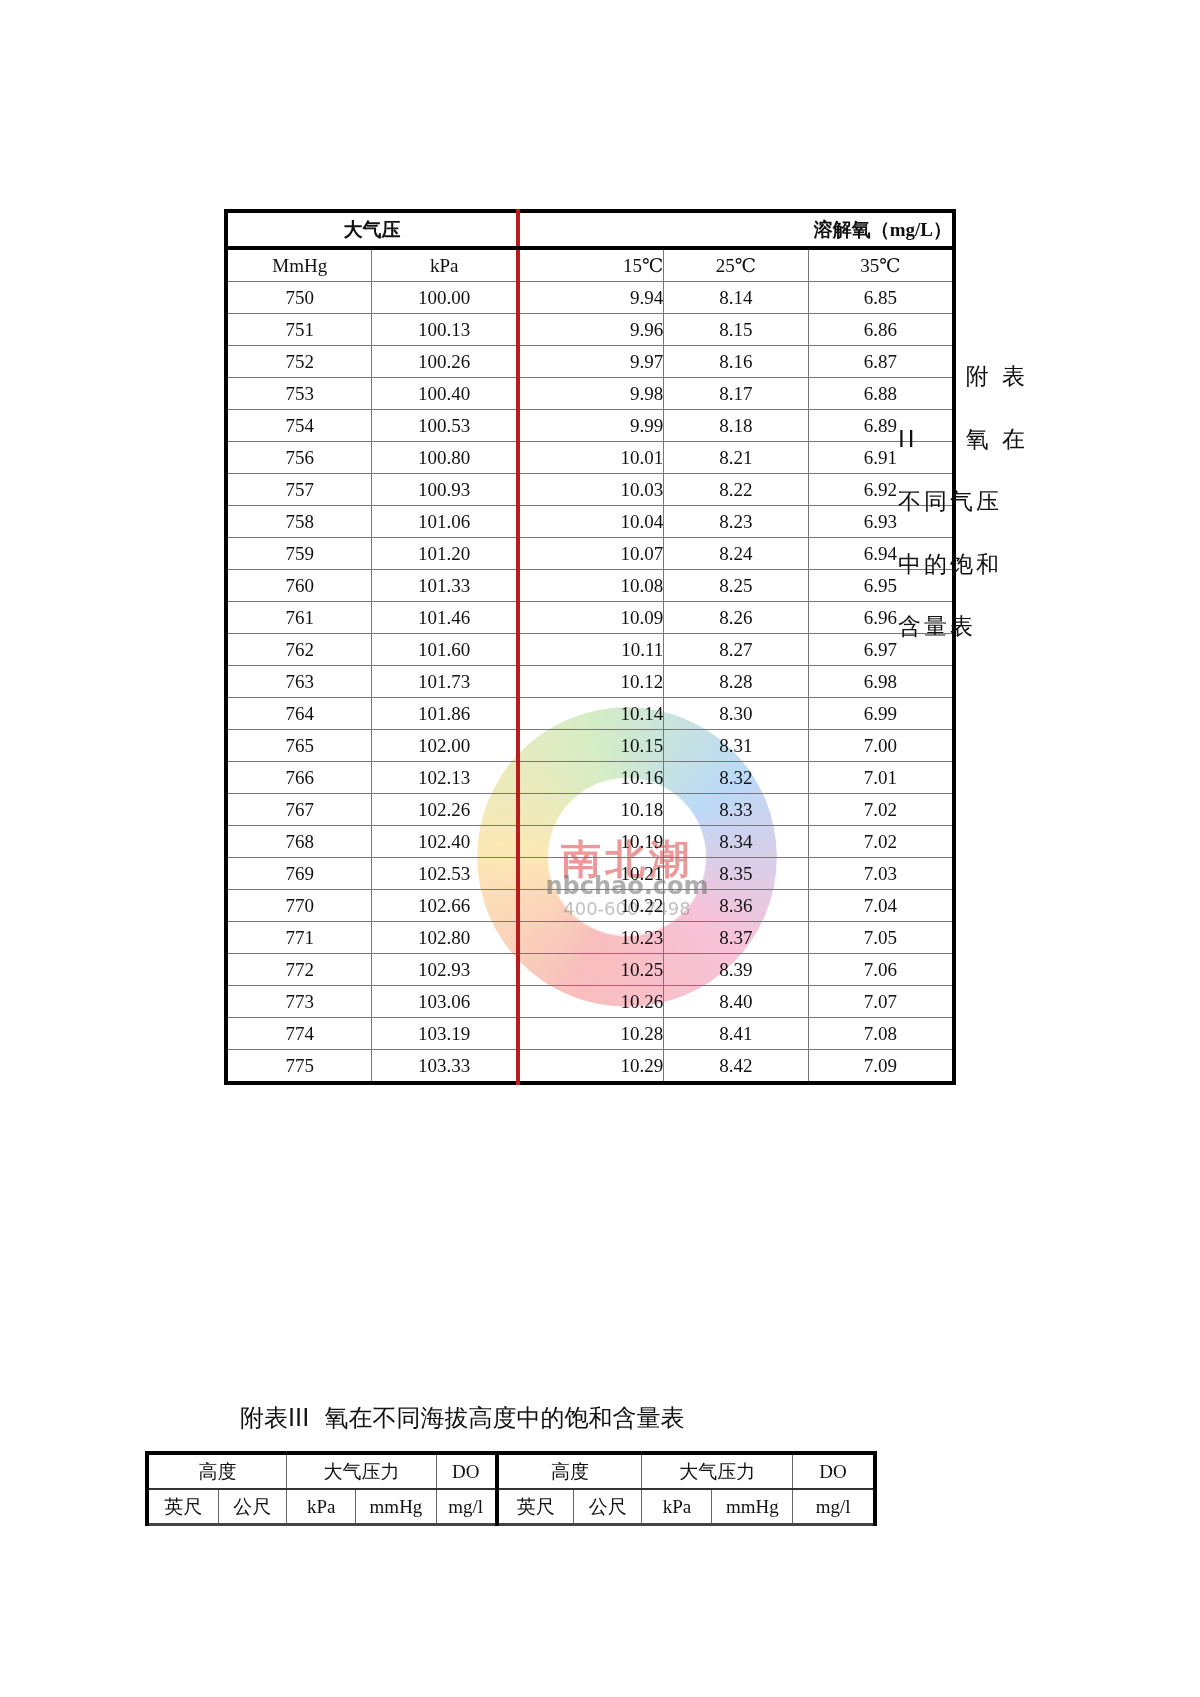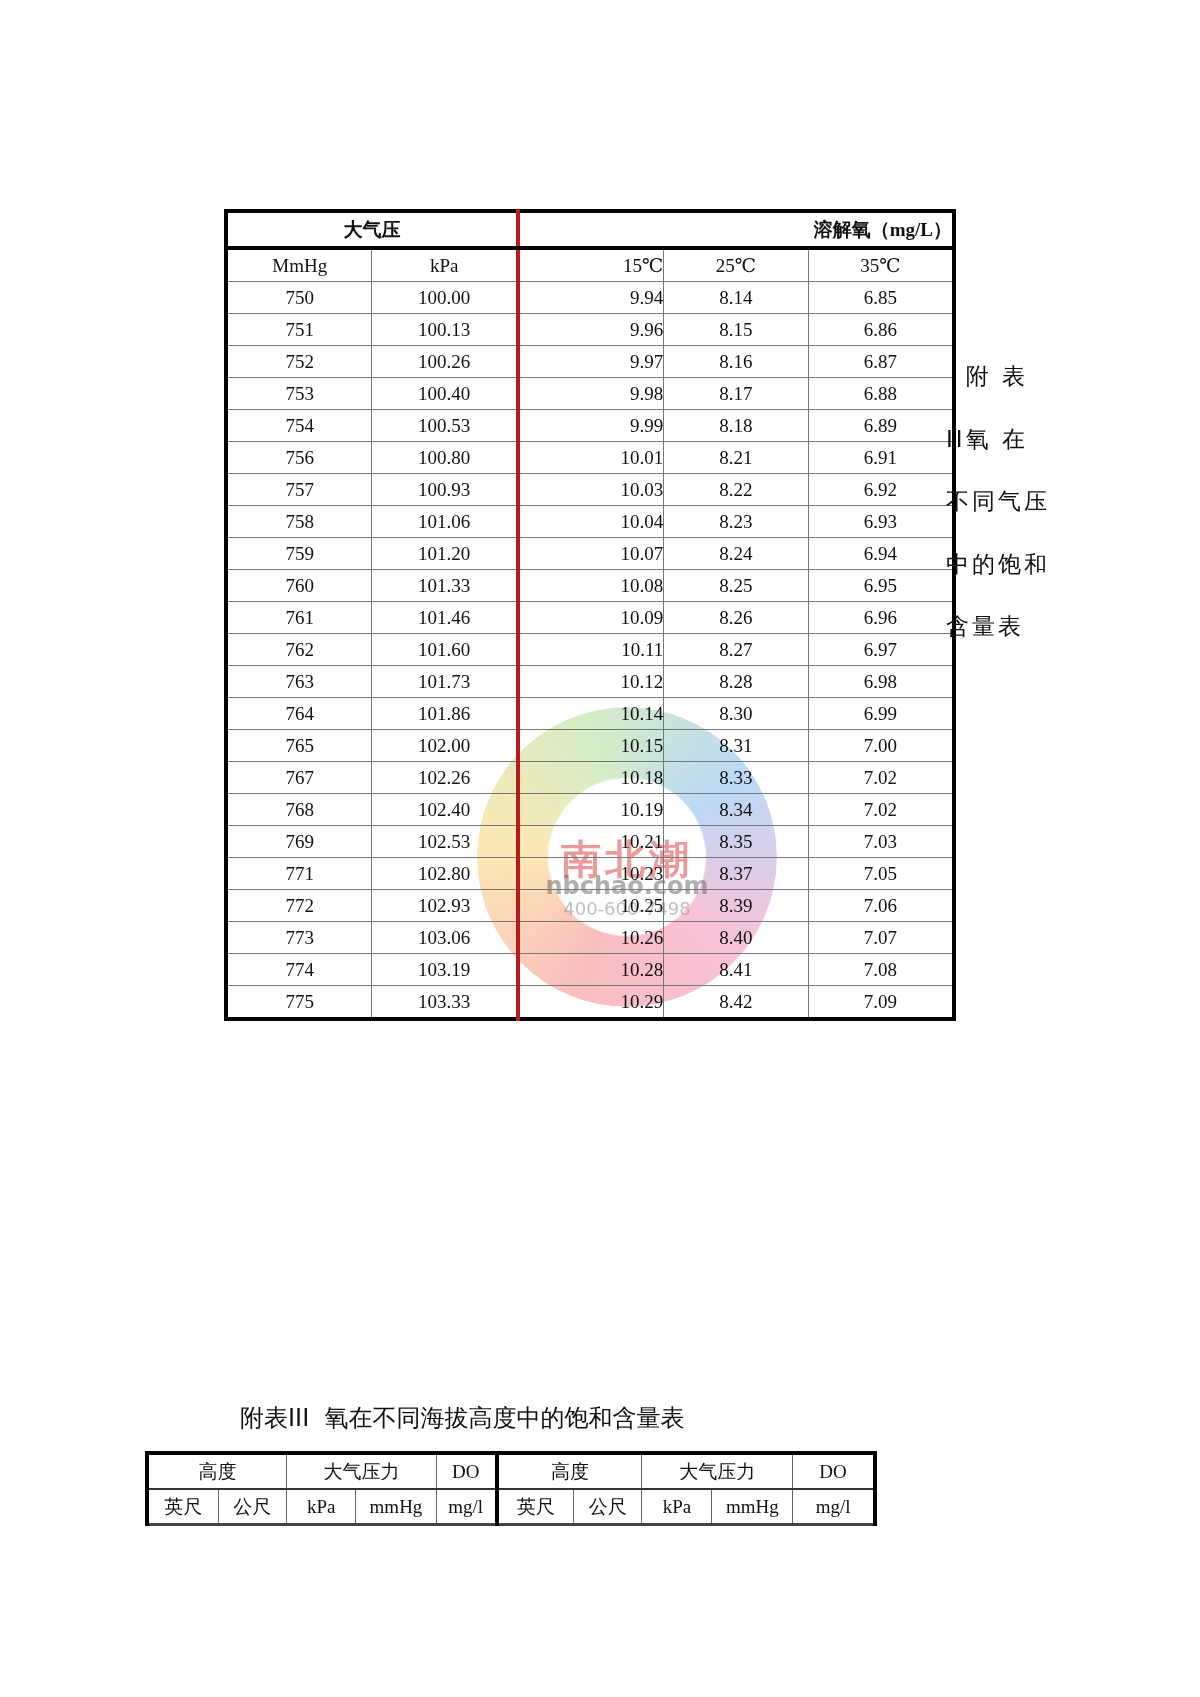--- a/index.html
+++ b/index.html
@@ -26,21 +26,21 @@
   .t1 td, .t1 th { font-weight: normal; text-align: center; font-size: 19px; padding: 0;
                    border: 1px solid #777; height: 31px; width: 129px; }
   .t1 tr.h1 th { height: 33px; border-bottom: 4px solid #000; }
   .t1 .split { border-left: 4px solid #b91c1c; text-align: right; }
   .t1 tbody tr td { border-top: 1px solid #444; }
   .bold { font-weight: bold !important; }
 
   
   .side { position: absolute; left: 898px; top: 345px; width: 130px; z-index: 2;
           font-family: "DejaVu Sans", sans-serif; font-size: 23px; line-height: 62.5px; letter-spacing: 3px; }
-  .side div { white-space: nowrap; margin-left: 48px; }
+  .side div { white-space: nowrap; }
   .side .r { text-align: right; }
 
   
   .t2-title { position: absolute; left: 240px; top: 1402px; z-index: 2;
               font-family: "DejaVu Sans", sans-serif; font-size: 24px; white-space: pre; }
   .t2 { position: absolute; left: 145px; top: 1451px; width: 732px; z-index: 2;
         border-top: 4px solid #000; border-left: 4px solid #000; border-right: 4px solid #000; border-radius: 26px; }
   .t2 td, .t2 th { font-weight: normal; text-align: center; font-size: 19px; padding: 0;
                    border: 1px solid #666; height: 33px; }
   .t2 tr.h1 th { border-bottom: 2px solid #333; }
@@ -169,39 +169,53 @@
         <td>6.99</td>
       </tr>
       <tr>
         <td>765</td>
         <td>102.00</td>
         <td class="split">10.15</td>
         <td>8.31</td>
         <td>7.00</td>
       </tr>
       <tr>
+        <td>766</td>
+        <td>102.13</td>
+        <td class="split">10.16</td>
+        <td>8.32</td>
+        <td>7.01</td>
+      </tr>
+      <tr>
         <td>767</td>
         <td>102.26</td>
         <td class="split">10.18</td>
         <td>8.33</td>
         <td>7.02</td>
       </tr>
       <tr>
         <td>768</td>
         <td>102.40</td>
         <td class="split">10.19</td>
         <td>8.34</td>
         <td>7.02</td>
       </tr>
       <tr>
         <td>769</td>
         <td>102.53</td>
         <td class="split">10.21</td>
         <td>8.35</td>
         <td>7.03</td>
+      </tr>
+      <tr>
+        <td>770</td>
+        <td>102.66</td>
+        <td class="split">10.22</td>
+        <td>8.36</td>
+        <td>7.04</td>
       </tr>
       <tr>
         <td>771</td>
         <td>102.80</td>
         <td class="split">10.23</td>
         <td>8.37</td>
         <td>7.05</td>
       </tr>
       <tr>
         <td>772</td>

